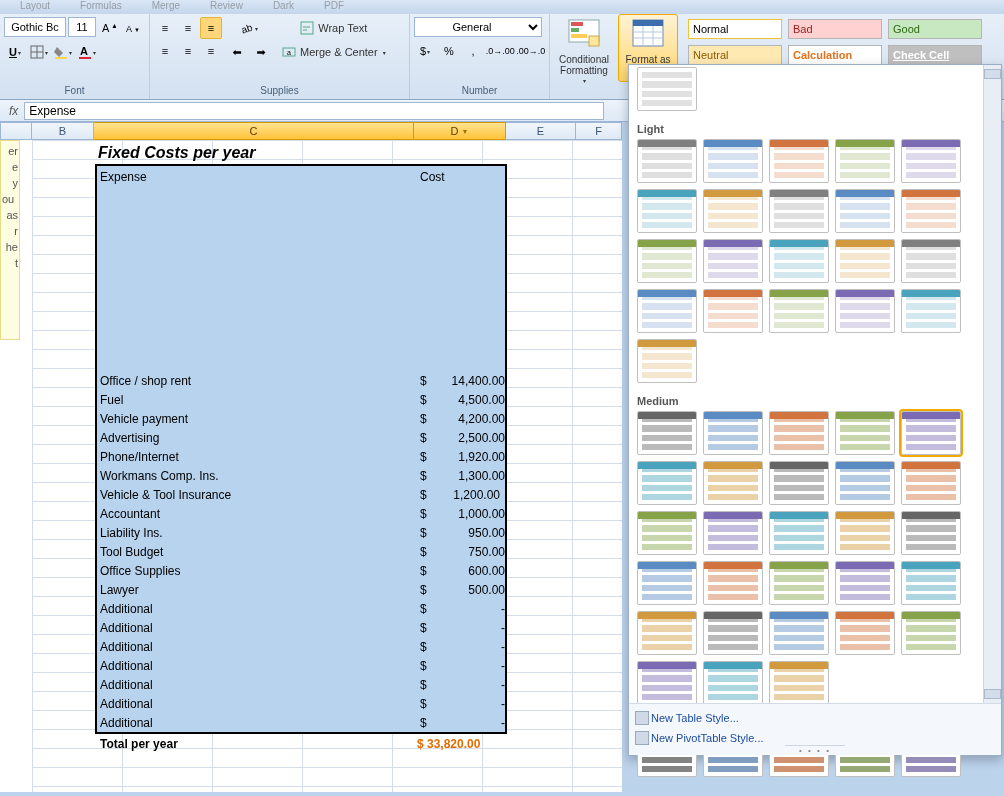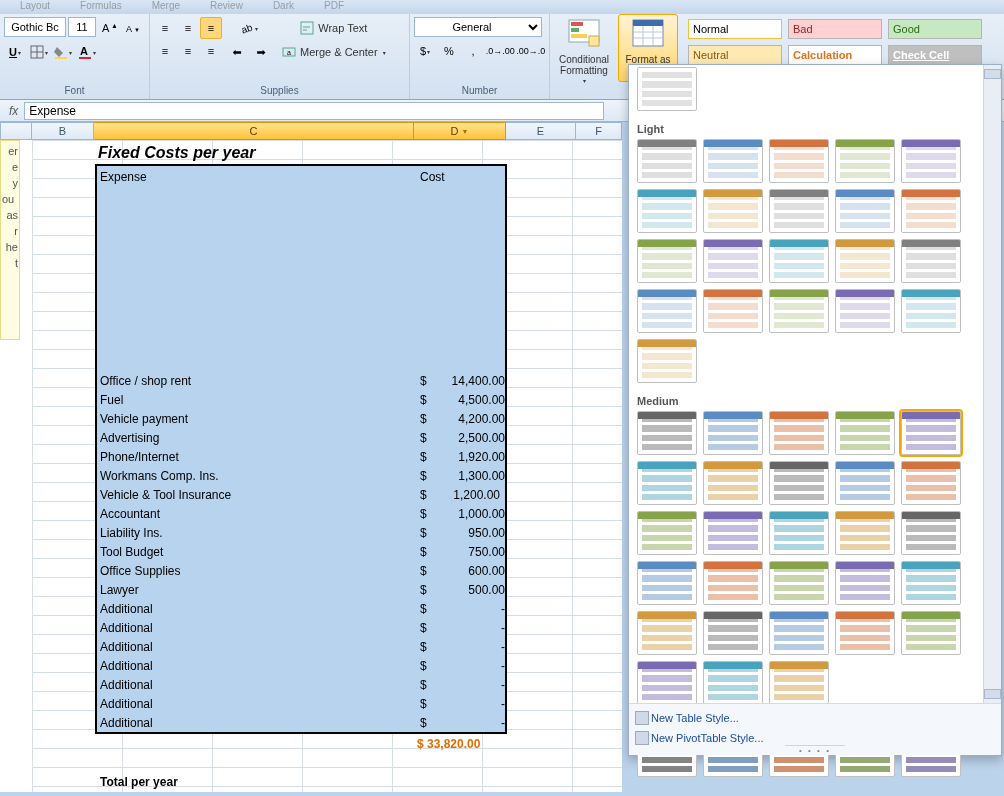--- a/index.html
+++ b/index.html
@@ -63,21 +63,21 @@
     background-size: 100% 19px, 90px 100%;
   }
 
   
   .note{ position:absolute; left:0; top:18px; width:20px; height:200px; background:#fffde1; border:1px solid #e5dd87; font-size:11px; color:#555; padding:2px 1px; overflow:hidden;}
 
   
   .sel-block{ position:absolute; border:2px solid #000; background:#b8d3ee; }
   .sheet-title{ position:absolute; font-weight:bold; font-style:italic; font-size:16px;}
   .scell{ position:absolute; font-size:12px; color:#000; white-space:nowrap;}
-  .scell.b{font-weight:bold;margin-top:38px;}
+  .scell.b{font-weight:bold;}
   .scell.r{text-align:right; width:80px;}
   .total-row{ position:absolute; font-weight:bold; color:#e36c00; font-size:12px;}
 
   
   .panel{ position:absolute; left:628px; right:2px; top:64px; bottom:40px; background:#fff; border:1px solid #9aaec7; box-shadow:0 4px 10px rgba(0,0,0,.25);}
   .panel-scroll{position:absolute;top:0;right:0;bottom:52px;width:18px;background:#e9eef6;border-left:1px solid #c9d6e6;}
   .panel-scroll .thumb{height:10px;background:#d2dcea;border:1px solid #aab8cc;}
 
   .panel-section-title{font-size:11px;color:#555;font-weight:bold;padding:6px 8px 2px 8px;}
   .swatch-grid{display:flex;flex-wrap:wrap;gap:6px;padding:2px 8px 6px 8px;}

